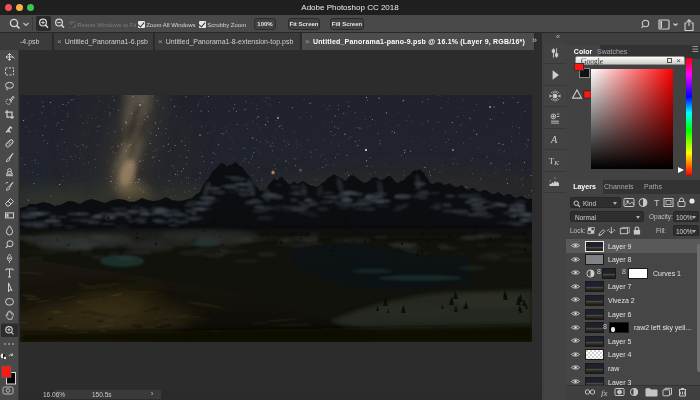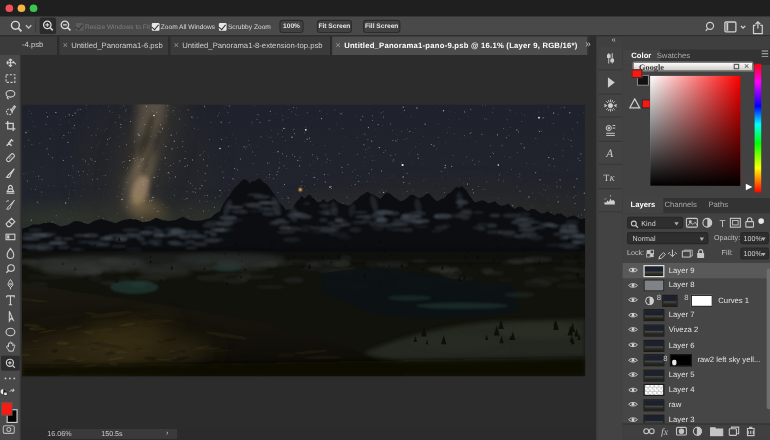--- a/index.html
+++ b/index.html
@@ -37,20 +37,21 @@
 .eye{left:5px;top:3px;width:9px;height:7px}
 .lthumb{left:19px;top:1.5px;width:19px;height:11px;background:#14161c;border:1px solid #1a1a1a}
 .lname{left:42px;top:3.5px;font-size:7px;color:#e2e2e2}
 .dar{position:absolute;width:0;height:0;border:2.5px solid transparent;border-top:3.5px solid #b0b0b0}
 </style></head><body>
 
 <div class="abs" id="titlebar">
   <div class="abs tl" style="left:5px;background:#f25056"></div>
   <div class="abs tl" style="left:16px;background:#f6b444"></div>
   <div class="abs tl" style="left:27px;background:#39c74f"></div>
+  <div class="abs" id="title-txt">Adobe Photoshop CC 2018</div>
 </div>
 
 <div class="abs" id="opts">
   <svg class="abs" style="left:8px;top:3px" width="22" height="13" viewBox="0 0 22 13">
     <circle cx="6" cy="5" r="3.6" fill="none" stroke="#d8d8d8" stroke-width="1.3"></circle>
     <line x1="8.6" y1="7.6" x2="11.5" y2="10.5" stroke="#d8d8d8" stroke-width="1.6"></line>
     <path d="M15.5 5 l2.5 2.5 2.5 -2.5" fill="none" stroke="#c0c0c0" stroke-width="1.2"></path>
   </svg>
   <div class="abs" style="left:32px;top:2px;width:1px;height:13px;background:#3a3a3a"></div>
   <div class="abs" style="left:36px;top:1px;width:15px;height:15px;background:#2b2b2b;border-radius:2px"></div>
@@ -2136,21 +2137,21 @@
   <div class="abs" id="panels">
 
     <div class="abs ptabs" style="top:12px">
       <span class="abs ptab on" style="left:0;width:34px;text-align:center">Color</span>
       <span class="abs ptab" style="left:31px">Swatches</span>
       <span class="abs" style="right:4px;top:3px;color:#b5b5b5;font-size:8px;line-height:4px">☰</span>
     </div>
     <div class="abs" style="left:0;top:26px;width:137px;height:121px;background:#424242">
 
       <div class="abs" style="left:9px;top:-3px;width:110px;height:9px;background:linear-gradient(#fdfdfd,#cfcbc4);border:1px solid #8a8a8a;border-radius:2px 2px 0 0">
-        <span class="abs" style="left:5px;top:0px;font-family:'Liberation Serif',serif;font-size:7.5px;color:#333;font-weight:bold">Google</span>
+        <span class="abs" style="left:5px;top:0px;font-family:'Liberation Serif',serif;font-size:7.5px;color:#333;font-weight:normal">Google</span>
         <span class="abs" style="right:12px;top:1px;width:5px;height:5px;border:1px solid #555"></span>
         <span class="abs" style="right:3px;top:-1px;color:#444;font-size:8px">×</span>
       </div>
 
       <div class="abs" style="left:13px;top:9px;width:11px;height:10px;background:#111;border:1px solid #888"></div>
       <div class="abs" style="left:8px;top:4px;width:10px;height:8px;background:#ff1613;border:1px solid #333"></div>
 
       <svg class="abs" style="left:6px;top:30px" width="20" height="10" viewBox="0 0 22 11">
         <path d="M5.5 1 L10.5 10 L0.5 10 Z" fill="none" stroke="#cfcfcf" stroke-width="1.2"></path>
         <rect x="13" y="2" width="8" height="8" fill="#f31b14" stroke="#222" stroke-width="0.8"></rect>

